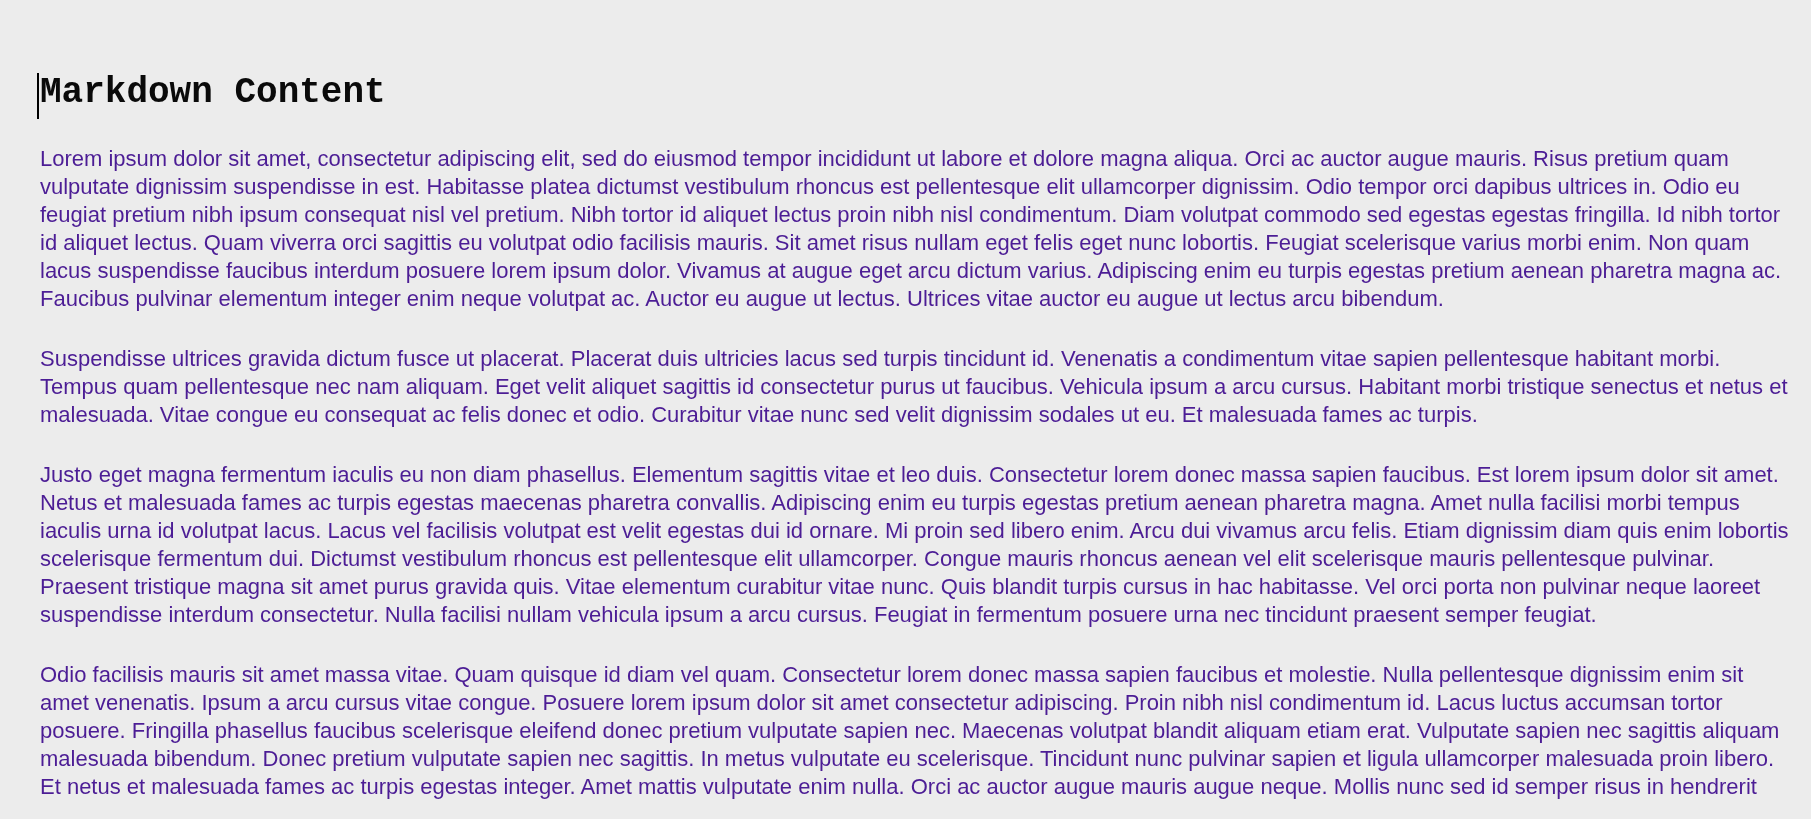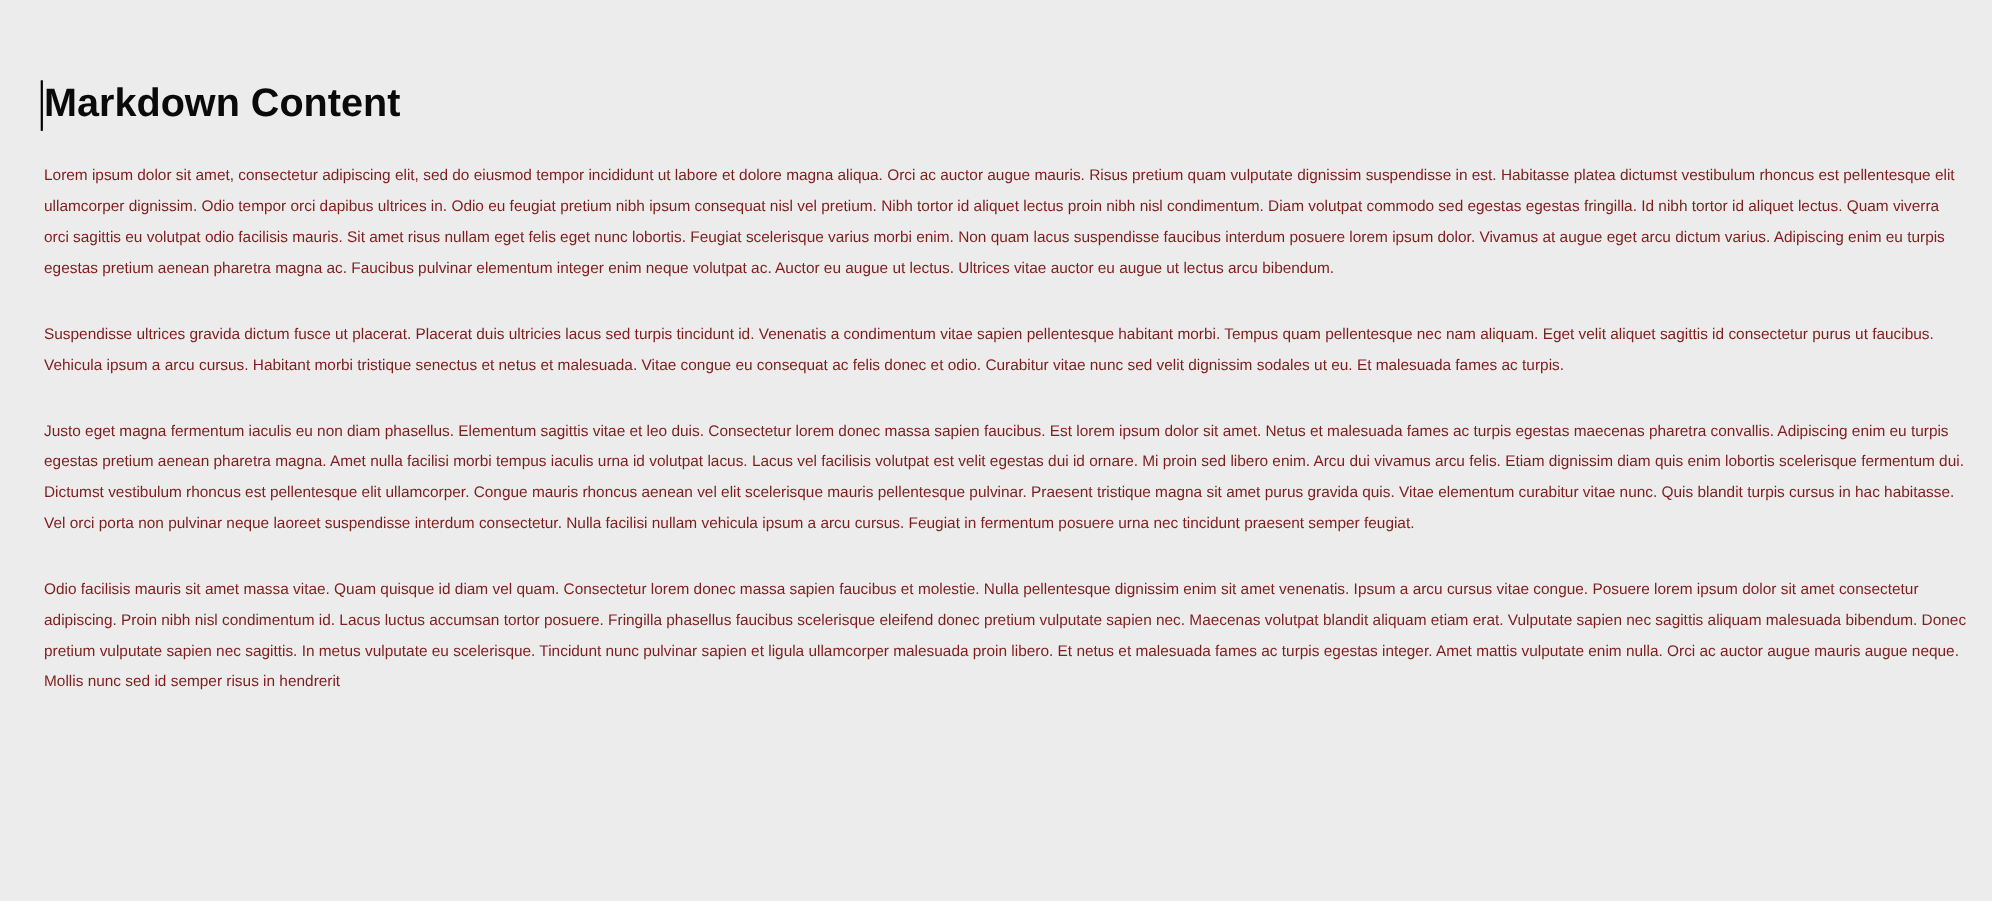--- a/index.html
+++ b/index.html
@@ -16,32 +16,32 @@
     font-family: "Liberation Sans", "DejaVu Sans", sans-serif;
   }
   .content {
     box-sizing: border-box;
     width: 100%;
     height: 100%;
     padding: 72px 22px 0 40px;
     overflow: hidden;
   }
   h1.doc-title {
-    font-family: Liberation Sans, sans-serif;
+    font-family: Liberation Mono, monospace;
     font-size: 36px;
     line-height: 1.15;
     font-weight: 700;
     margin: 0 0 32px 0;
     color: #0a0a0a;
   }
   p.doc-paragraph {
-    font-size: 14px;
+    font-size: 22px;
     line-height: 28px;
     margin: 32px 0;
-    color: #7f1d1d;
+    color: #4c1d95;
   }
   .text-cursor {
     position: absolute;
     left: 37px;
     top: 73px;
     width: 2px;
     height: 46px;
     background: #000000;
   }
 </style>

